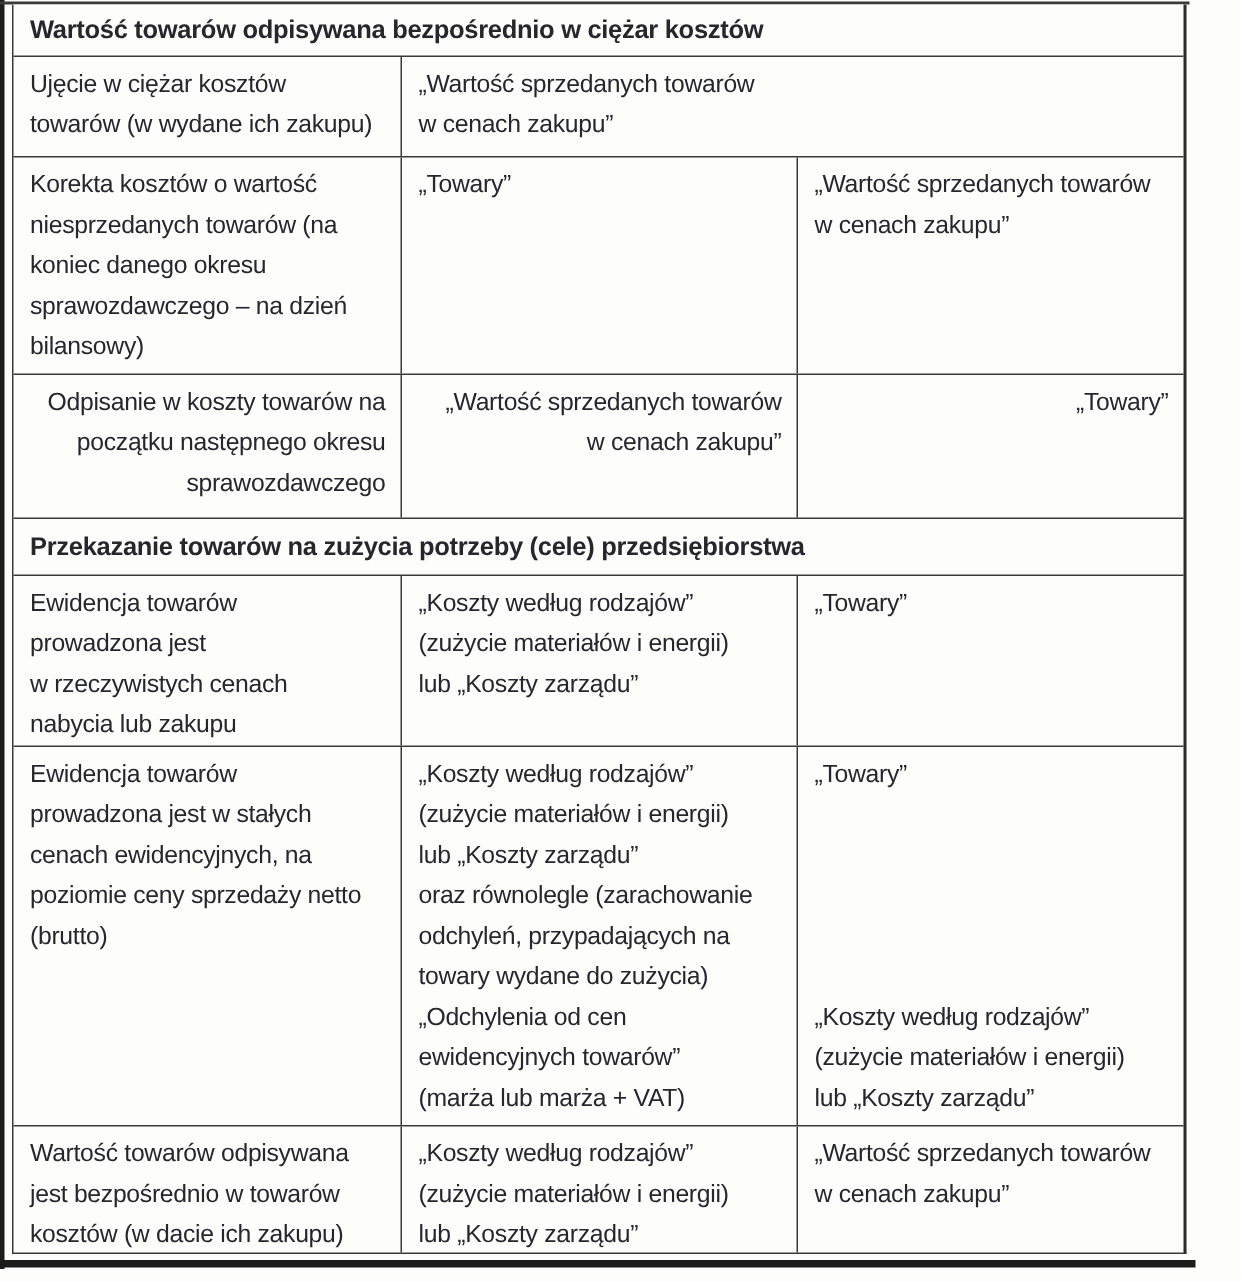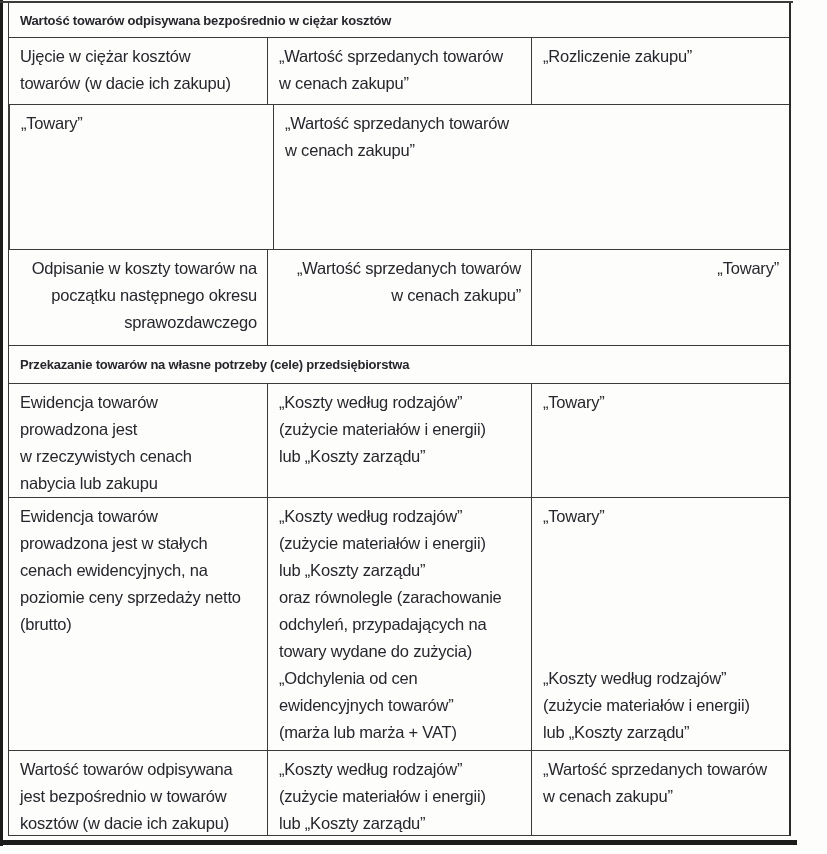--- a/index.html
+++ b/index.html
@@ -32,21 +32,21 @@
     background:#fdfdfc;
   }
   .row{
     display:flex;
     box-sizing:border-box;
   }
   .row + .row{border-top:1.5px solid #3a3a3a;}
   .section-row{
     align-items:center;
     font-weight:bold;
-    font-size:13px;
+    font-size:17px;
     letter-spacing:-0.2px;
     padding:0 10px 0 11px;
   }
   .cell{
     box-sizing:border-box;
     padding:5px 10px 4px 11px;
     font-size:16.5px;
     line-height:27px;
     letter-spacing:-0.2px;
     white-space:pre-line;
@@ -72,43 +72,47 @@
   <div class="top-rule"></div>
 
   <div class="acct-table">
 
     <div class="row section-row h-h1">
       <span>Wartość towarów odpisywana bezpośrednio w ciężar kosztów</span>
     </div>
 
     <div class="row h-r1">
       <div class="cell c1">Ujęcie w ciężar kosztów
-towarów (w dacie ich zakupu)</div>
+towarów (w wydane ich zakupu)</div>
       <div class="cell c2">„Wartość sprzedanych towarów
 w cenach zakupu”</div>
-      <div class="cell c3">„Rozliczenie zakupu”</div>
     </div>
 
     <div class="row h-r2">
+      <div class="cell c1">Korekta kosztów o wartość
+niesprzedanych towarów (na
+koniec danego okresu
+sprawozdawczego – na dzień
+bilansowy)</div>
       <div class="cell c2">„Towary”</div>
       <div class="cell c3">„Wartość sprzedanych towarów
 w cenach zakupu”</div>
     </div>
 
     <div class="row h-r3">
       <div class="cell c1">Odpisanie w koszty towarów na
 początku następnego okresu
 sprawozdawczego</div>
       <div class="cell c2">„Wartość sprzedanych towarów
 w cenach zakupu”</div>
       <div class="cell c3">„Towary”</div>
     </div>
 
     <div class="row section-row h-h2">
-      <span>Przekazanie towarów na własne potrzeby (cele) przedsiębiorstwa</span>
+      <span>Przekazanie towarów na zużycia potrzeby (cele) przedsiębiorstwa</span>
     </div>
 
     <div class="row h-r4">
       <div class="cell c1">Ewidencja towarów
 prowadzona jest
 w rzeczywistych cenach
 nabycia lub zakupu</div>
       <div class="cell c2">„Koszty według rodzajów”
 (zużycie materiałów i energii)
 lub „Koszty zarządu”</div>

